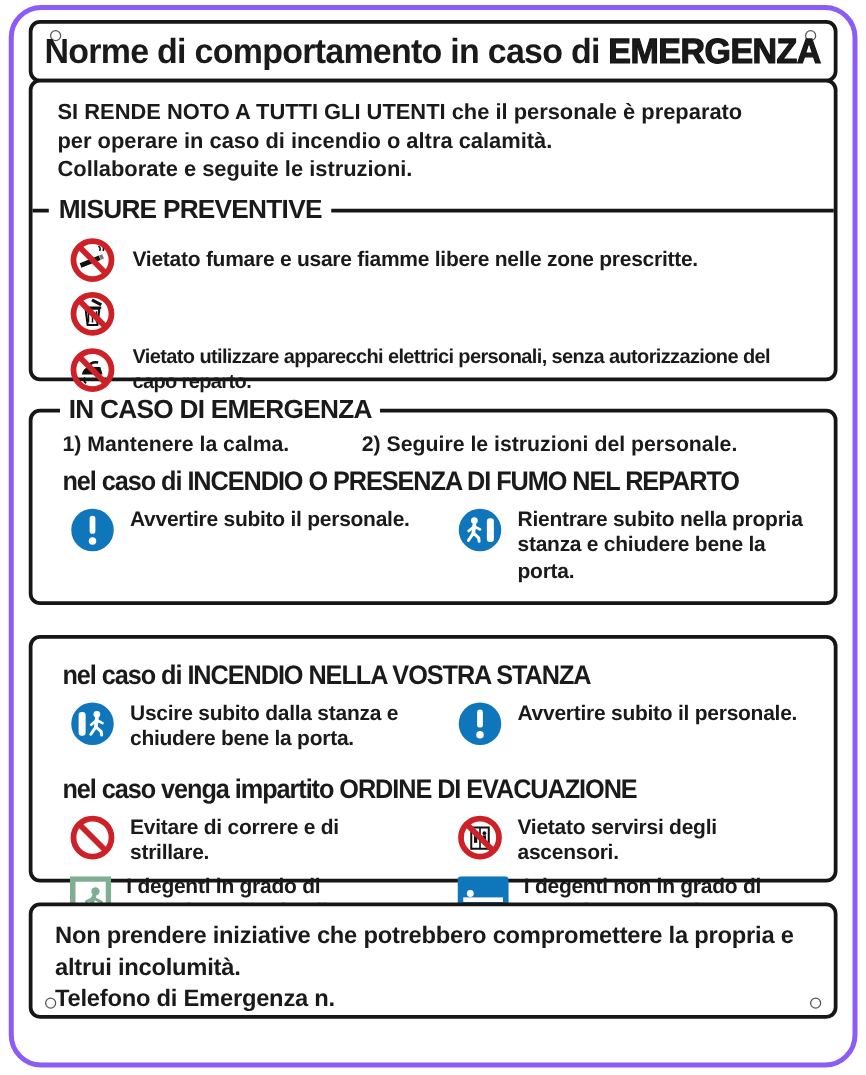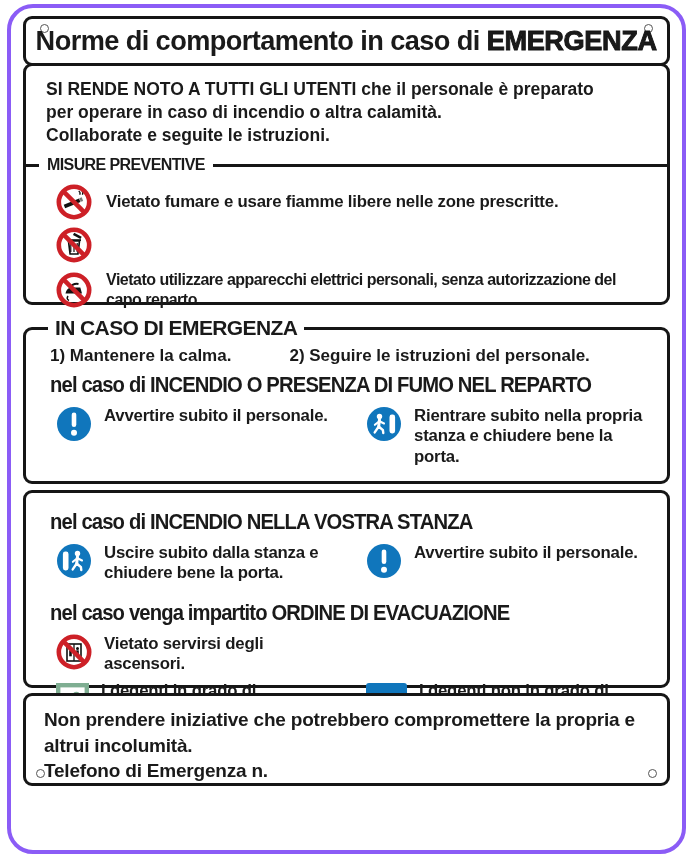--- a/index.html
+++ b/index.html
@@ -23,38 +23,38 @@
   
   .title-box { height:50px; display:flex; align-items:center; justify-content:center; margin-bottom:-3px; }
   .title-line { font-size:28px; font-weight:bold; letter-spacing:-0.6px; white-space:nowrap; transform:scaleX(0.97); }
   .title-line .emph { -webkit-text-stroke:0.9px #111; letter-spacing:-0.4px; }
   
   .box2 { height:242px; padding:12px 16px 6px 16px; margin-bottom:11px; }
   .intro { font-size:17.5px; font-weight:bold; line-height:1.3; padding-left:4px; }
   .legend-div { display:flex; align-items:center; gap:8px; margin:10px -16px 10px -16px; }
   .legend-div::before { content:""; width:13px; height:3px; background:#161616; flex:0 0 auto; }
   .legend-div::after  { content:""; flex:1; height:3px; background:#161616; }
-  .legend-label { font-size:16px; font-weight:bold; letter-spacing:-0.6px; white-space:nowrap; }
+  .legend-label { font-size:21px; font-weight:bold; letter-spacing:-0.6px; white-space:nowrap; }
   
   .row { display:flex; align-items:center; gap:14px; margin:7px 0 7px 14px; }
   .row-text { font-size:16.8px; font-weight:bold; line-height:1.22; letter-spacing:-0.2px; }
   .row-text.tight { font-size:16px; letter-spacing:-0.5px; }
   .icon { flex:0 0 auto; display:block; }
   
-  fieldset.box { height:168px; padding:2px 16px 8px 16px; margin-bottom:6px; }
+  fieldset.box { height:168px; padding:2px 16px 8px 16px; margin-bottom:24px; }
   fieldset.box legend { font-size:21px; font-weight:bold; letter-spacing:-0.6px; margin-left:6px; padding:0 7px; }
   .steps { display:flex; gap:58px; font-size:17px; font-weight:bold; margin:4px 0 6px 8px; }
   .sub-heading { font-size:21.5px; font-weight:bold; letter-spacing:-0.9px; white-space:nowrap;
                  margin:7px 0 8px 8px; transform:scaleX(0.94); transform-origin:0 50%; }
   .two-col { display:grid; grid-template-columns:292px 1fr; column-gap:18px; margin:6px 0; }
   .cell { display:flex; align-items:flex-start; gap:12px; padding-left:14px; }
   .cell.top { align-items:flex-start; }
   .cell.top .icon { margin-top:2px; }
   
-  .box4 { height:198px; padding:10px 16px; margin-bottom:5px; }
+  .box4 { height:198px; padding:10px 16px; margin-bottom:16px; }
   
   .box5 { height:93px; padding:11px 18px; }
   .footer-text { font-size:19px; font-weight:bold; line-height:1.35; letter-spacing:-0.2px; max-width:645px; }
 </style>
 </head>
 <body>
 
 <svg width="0" height="0" style="position:absolute">
   <defs>
     <g id="ring">
@@ -172,20 +172,26 @@
         </svg>
         <span class="row-text">Avvertire subito il personale.</span>
       </div>
     </div>
 
     <div class="sub-heading" style="margin-top:17px;">nel caso venga impartito ORDINE DI EVACUAZIONE</div>
 
     <div class="two-col">
       <div class="cell">
         <svg class="icon" width="36" height="36" viewBox="0 0 36 36">
+          <use href="#ring"></use>
+        </svg>
+        <span class="row-text">Evitare di correre e di strillare.</span>
+      </div>
+      <div class="cell">
+        <svg class="icon" width="36" height="36" viewBox="0 0 36 36">
           <rect x="11" y="10" width="14" height="17" fill="none" stroke="#111" stroke-width="1.6"></rect>
           <line x1="18" y1="10" x2="18" y2="27" stroke="#111" stroke-width="1.3"></line>
           <circle cx="14.5" cy="14.5" r="1.5" fill="#111"></circle>
           <rect x="13.2" y="16.3" width="2.6" height="6" fill="#111"></rect>
           <circle cx="21.5" cy="14.5" r="1.5" fill="#111"></circle>
           <rect x="20.2" y="16.3" width="2.6" height="6" fill="#111"></rect>
           <use href="#ring"></use>
         </svg>
         <span class="row-text">Vietato servirsi degli ascensori.</span>
       </div>

